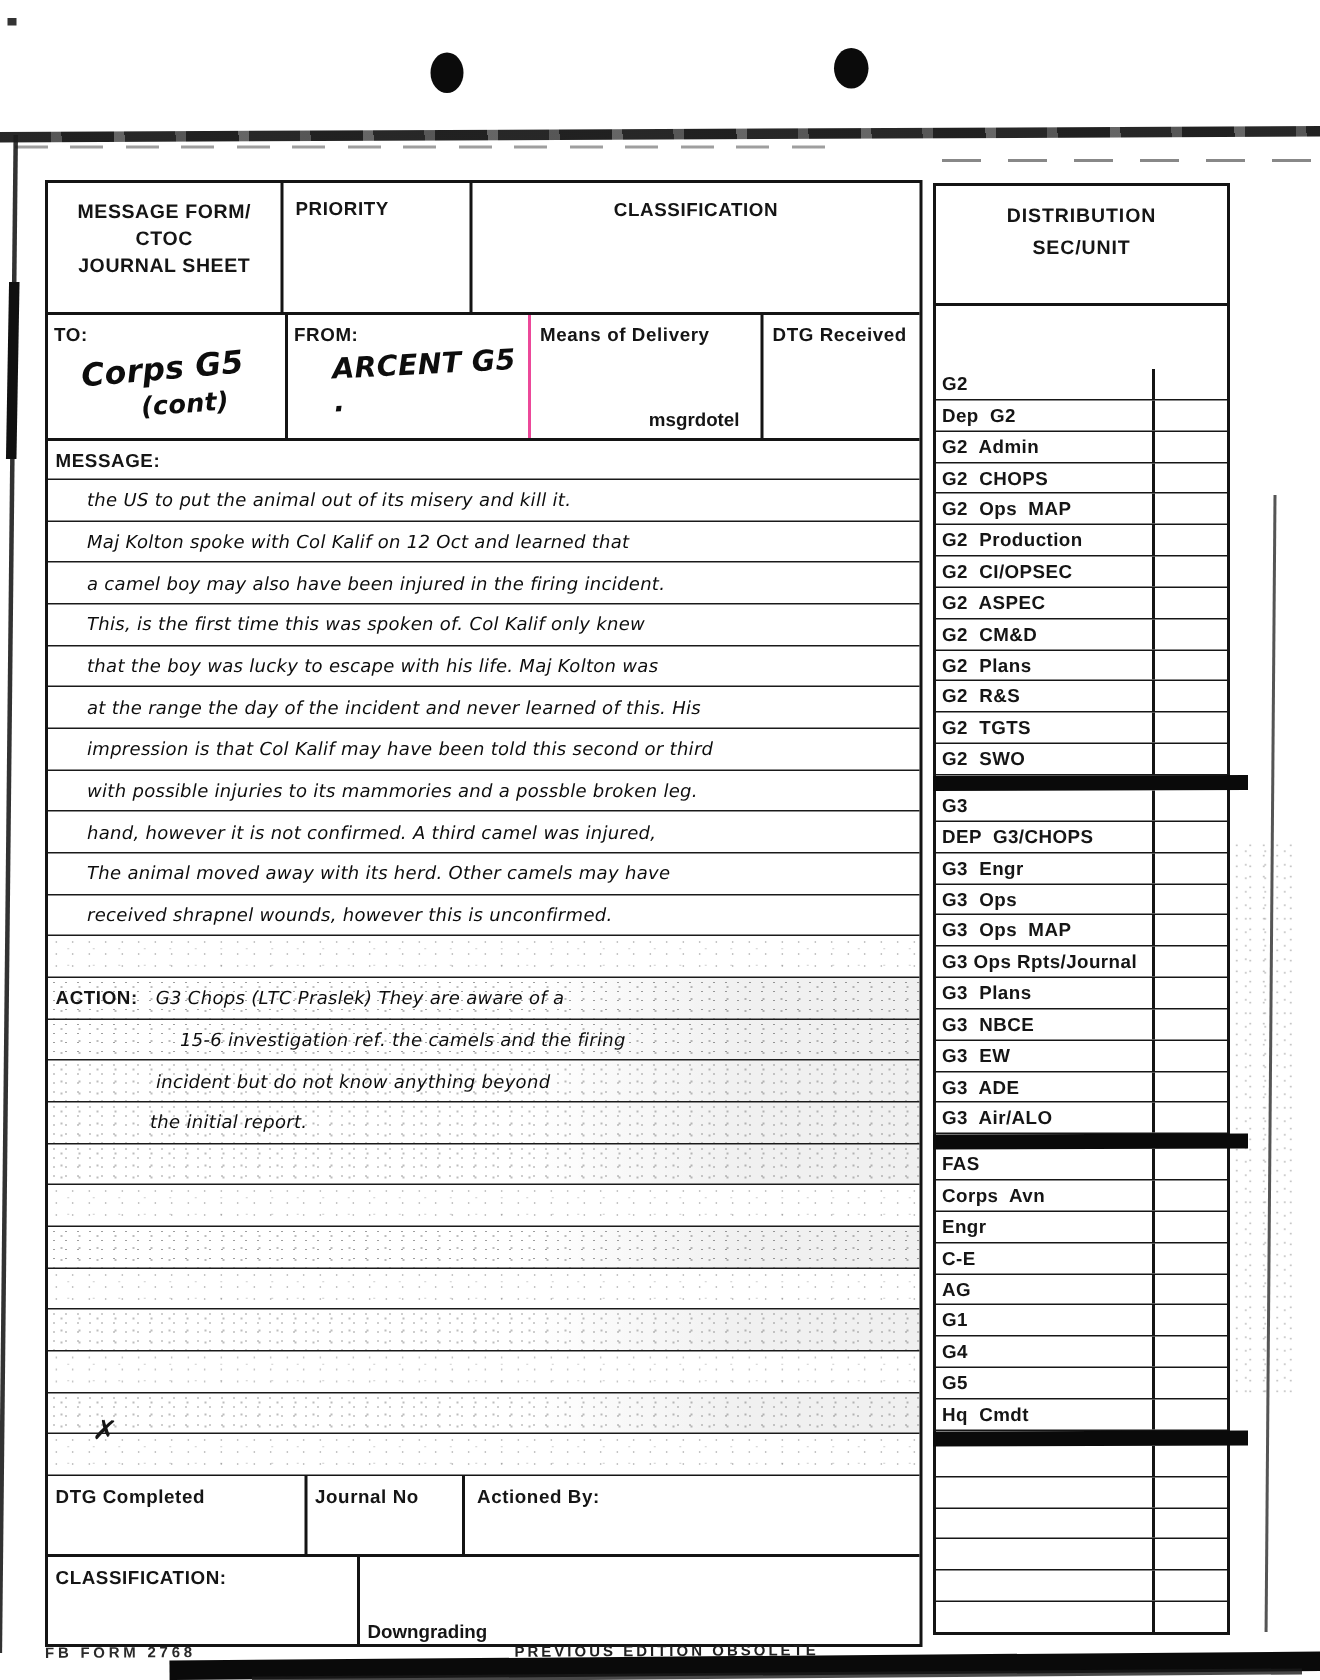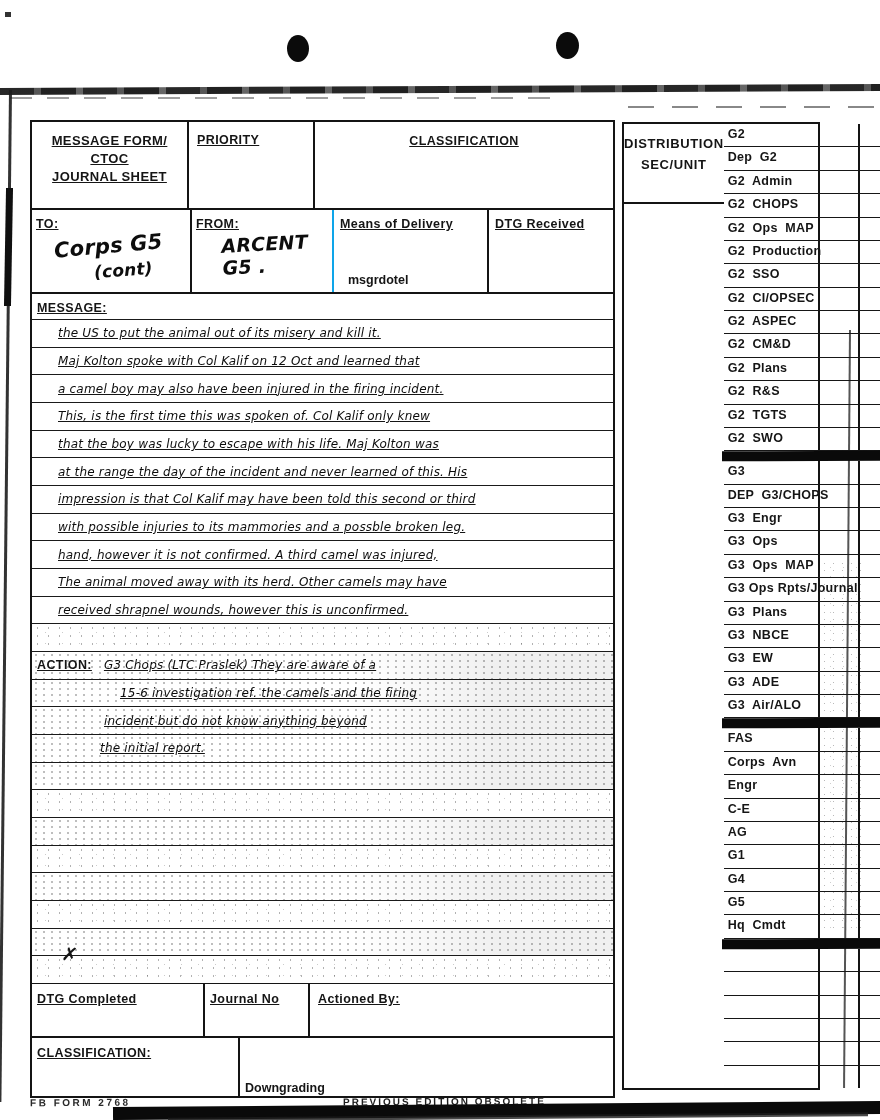--- a/index.html
+++ b/index.html
@@ -34,35 +34,35 @@
   .noise-strip{position:absolute;left:820px;top:560px;width:46px;height:370px;
     background-image:radial-gradient(rgba(0,0,0,.5) .8px,transparent .9px),radial-gradient(rgba(0,0,0,.35) .7px,transparent .8px);
     background-size:9px 7px,13px 9px;background-position:0 0,4px 3px;opacity:.55;}
   
   .noise-light{background-image:radial-gradient(rgba(0,0,0,.30) .7px,transparent .8px),radial-gradient(rgba(0,0,0,.20) .6px,transparent .7px);
     background-size:11px 8px,17px 11px;background-position:0 0,5px 3px;}
   .noise-med{background-image:radial-gradient(rgba(0,0,0,.38) .8px,transparent .9px),radial-gradient(rgba(0,0,0,.26) .7px,transparent .8px),linear-gradient(90deg,transparent 55%,rgba(0,0,0,.06) 80%);
     background-size:8px 6px,12px 8px,100% 100%;background-position:0 0,3px 2px,0 0;}
   
   .form{position:absolute;left:30px;top:120px;width:585px;height:978px;
-    border:2.5px solid #141414;box-sizing:border-box;display:flex;flex-direction:column;background:#fff;text-decoration:underline;}
+    border:2.5px solid #141414;box-sizing:border-box;display:flex;flex-direction:column;background:#fff;}
   .row-head{display:flex;height:86px;border-bottom:2px solid #141414;}
   .cell{box-sizing:border-box;}
   .c-title{width:157px;border-right:2px solid #141414;display:flex;flex-direction:column;
     align-items:center;justify-content:flex-start;padding-top:11px;gap:3px;}
   .c-title div{font-size:13px;font-weight:700;letter-spacing:.4px;}
   .c-priority{width:126px;border-right:2px solid #141414;padding:8px 0 0 8px;}
   .c-class{flex:1;text-align:center;padding-top:9px;}
   .plabel{font-size:12.5px;font-weight:700;letter-spacing:.4px;}
   .row-addr{display:flex;height:82px;border-bottom:2.5px solid #141414;}
   .c-to{width:160px;border-right:2px solid #141414;padding:4px 0 0 4px;position:relative;}
-  .c-from{width:142px;border-right:2px solid #0ea5e9;padding:4px 0 0 4px;position:relative;}
+  .c-from{width:162px;border-right:2px solid #ec4899;padding:4px 0 0 4px;position:relative;}
   .c-deliv{width:155px;border-right:2px solid #141414;padding:4px 0 0 6px;position:relative;}
   .c-dtgr{flex:1;padding:4px 0 0 6px;}
-  .deliv-opts{position:absolute;left:0;right:0;bottom:5px;display:flex;justify-content:flex-start;
+  .deliv-opts{position:absolute;left:0;right:0;bottom:5px;display:flex;justify-content:flex-end;
     padding:0 14px;font-size:12.5px;font-weight:600;}
   
   .hw{font-family:"DejaVu Sans",sans-serif;font-style:italic;color:#0d0d0d;letter-spacing:.2px;}
   .hw-to1{position:absolute;left:22px;top:24px;font-size:21px;transform:rotate(-5deg);font-weight:600;}
   .hw-to2{position:absolute;left:62px;top:50px;font-size:17px;transform:rotate(-4deg);font-weight:600;}
   .hw-from{position:absolute;left:30px;top:22px;font-size:19px;transform:rotate(-3deg);font-weight:600;}
   .msg-label-row{height:26px;border-bottom:1.8px solid #1a1a1a;padding:4px 0 0 5px;box-sizing:border-box;}
   .msg-area{flex:1;display:flex;flex-direction:column;}
   .mrow{flex:1;border-bottom:1.7px solid #1a1a1a;position:relative;box-sizing:border-box;
     display:flex;align-items:center;overflow:visible;}
@@ -83,21 +83,21 @@
   .c-classb{width:208px;border-right:2px solid #141414;padding:5px 0 12px 5px;}
   .c-down{flex:1;position:relative;}
   .down-label{position:absolute;left:5px;bottom:1px;font-size:12.5px;font-weight:600;}
   
   .foot-left{position:absolute;left:30px;top:1097px;font-size:10px;font-weight:700;
     letter-spacing:2.5px;color:#2a2a2a;transform:rotate(-0.3deg);}
   .foot-right{position:absolute;left:343px;top:1096px;font-size:10px;font-weight:700;
     letter-spacing:2px;color:#1f1f1f;transform:rotate(-0.3deg);}
   
   .dist{position:absolute;left:622px;top:122px;width:198px;height:968px;
-    border:2.5px solid #141414;box-sizing:border-box;display:flex;flex-direction:row;background:#fff;}
+    border:2.5px solid #141414;box-sizing:border-box;display:flex;flex-direction:column;background:#fff;gap:42px;}
   .dist-head{height:80px;border-bottom:2.5px solid #141414;display:flex;flex-direction:column;
     align-items:center;padding-top:12px;gap:6px;box-sizing:border-box;}
   .dist-head div{font-size:13px;font-weight:700;letter-spacing:.6px;}
   .dist-row{flex:1;display:flex;border-bottom:1.9px solid #161616;box-sizing:border-box;}
   .dist-row:last-child{border-bottom:none;}
   .dist-label{flex:1;font-size:12.5px;font-weight:600;padding:3px 0 0 4px;white-space:pre;
     letter-spacing:.3px;overflow:hidden;}
   .dist-check{width:50px;border-left:2px solid #141414;box-sizing:border-box;}
   .dist-bar{height:10px;background:#0a0a0a;position:relative;width:calc(100% + 16px);
     margin-left:-2px;z-index:3;transform:rotate(-0.2deg);}
@@ -264,24 +264,20 @@
       </div>
       <div class="dist-row">
         <span class="dist-label">G2  Ops  MAP</span>
         <span class="dist-check"></span>
       </div>
       <div class="dist-row">
         <span class="dist-label">G2  Production</span>
         <span class="dist-check"></span>
       </div>
       <div class="dist-row">
-        <span class="dist-label">G2  SSO</span>
-        <span class="dist-check"></span>
-      </div>
-      <div class="dist-row">
         <span class="dist-label">G2  CI/OPSEC</span>
         <span class="dist-check"></span>
       </div>
       <div class="dist-row">
         <span class="dist-label">G2  ASPEC</span>
         <span class="dist-check"></span>
       </div>
       <div class="dist-row">
         <span class="dist-label">G2  CM&amp;D</span>
         <span class="dist-check"></span>

